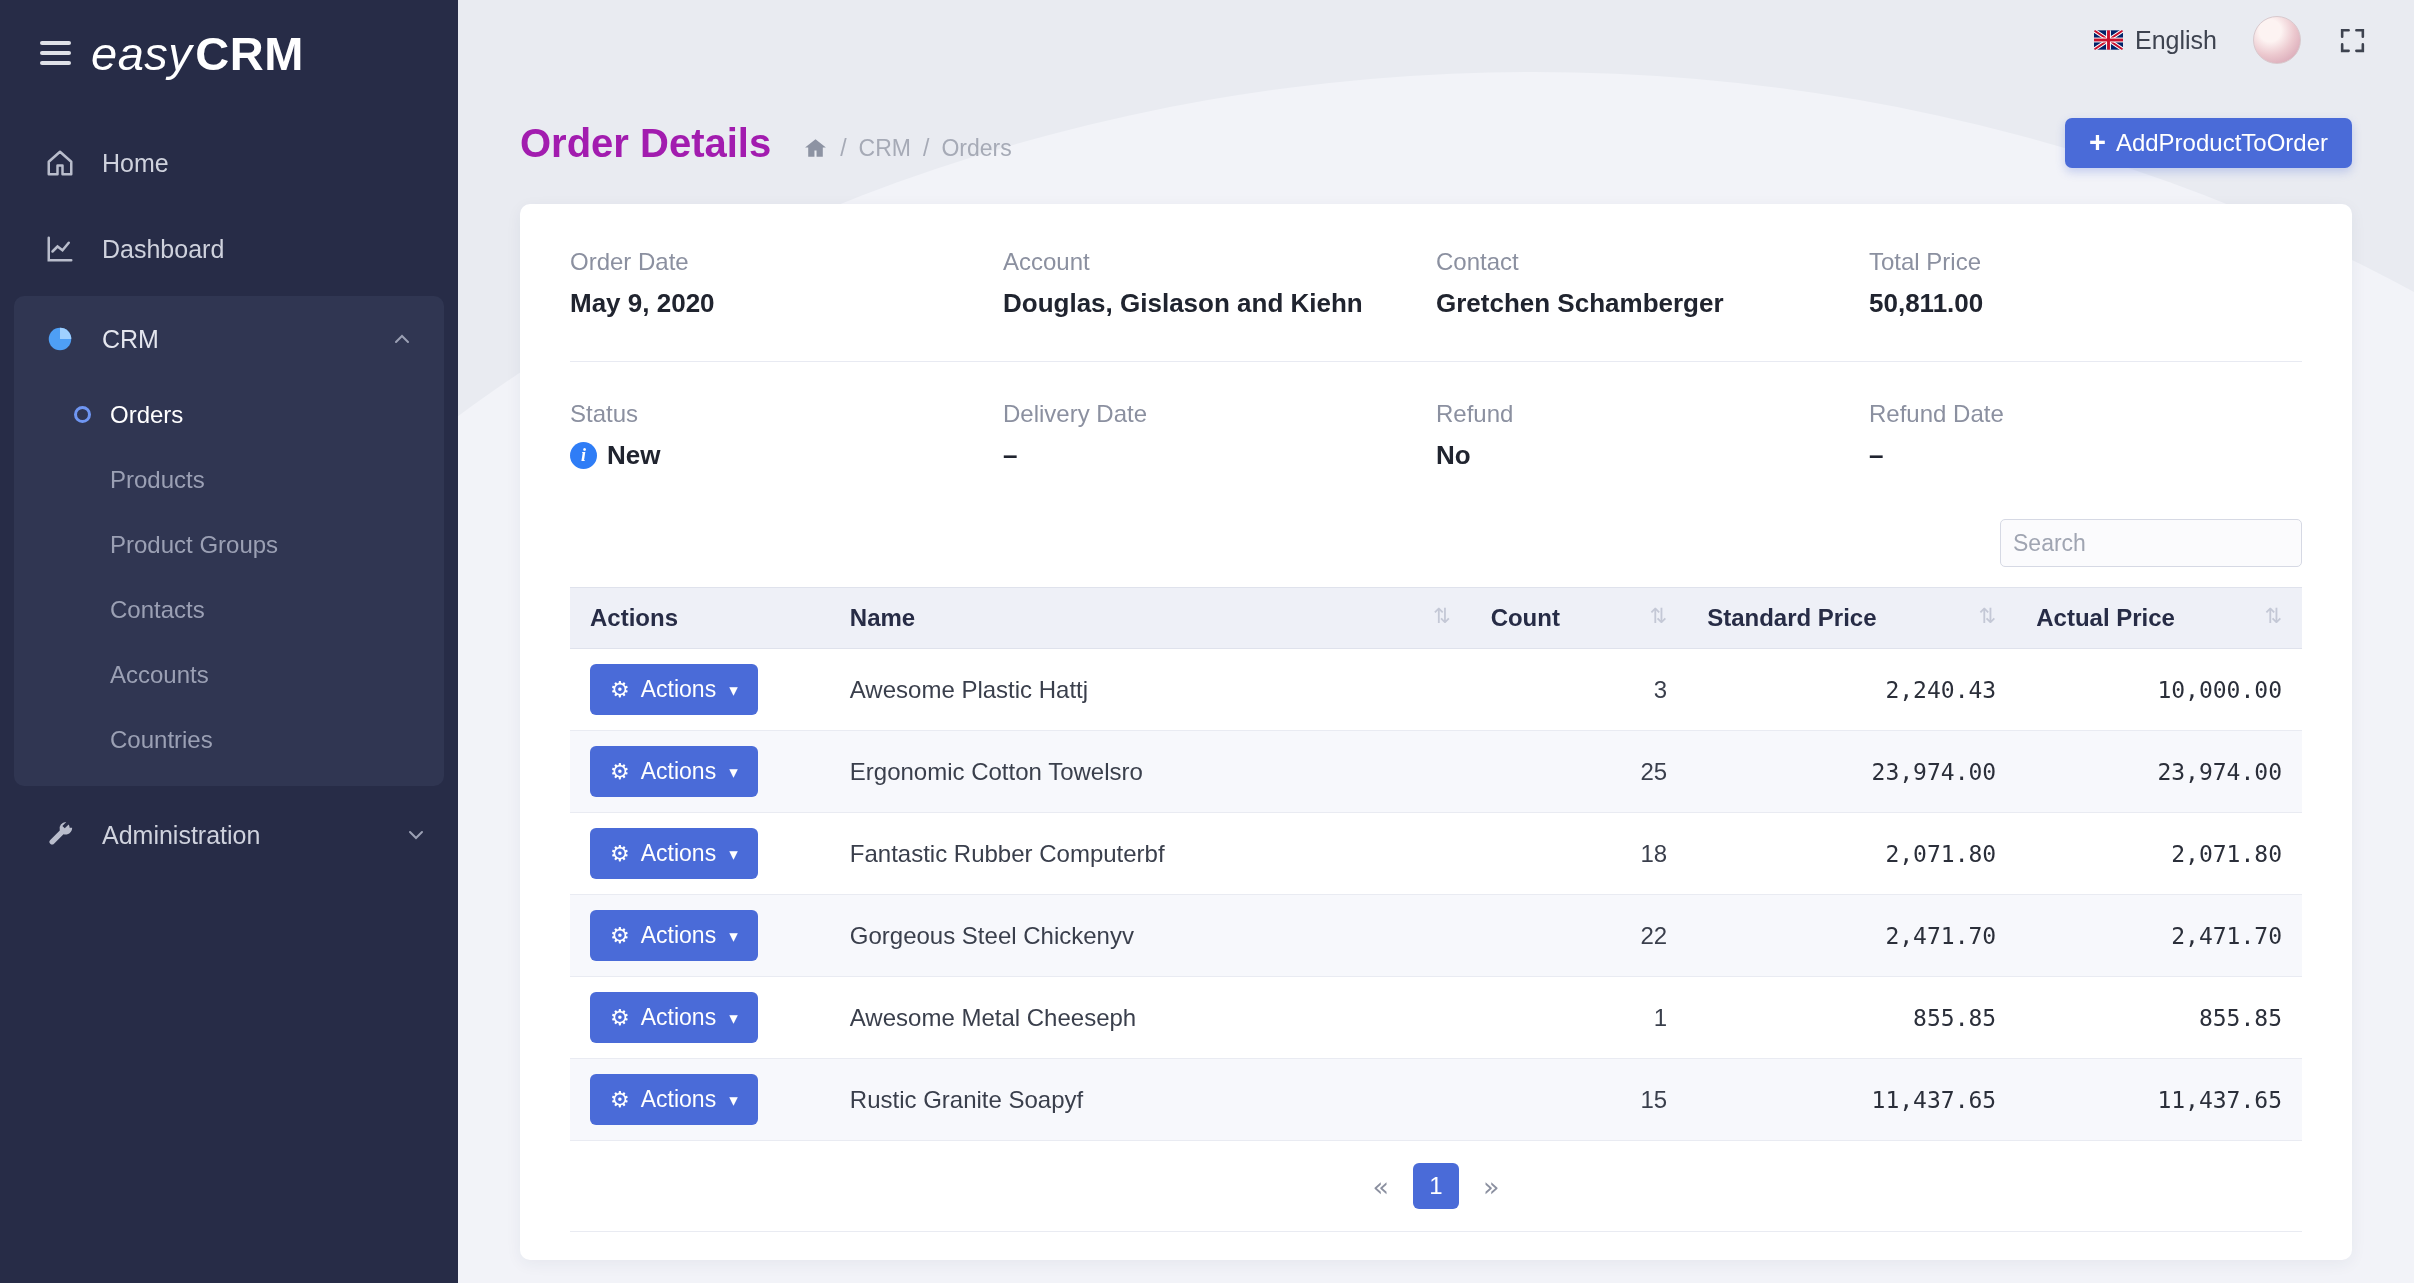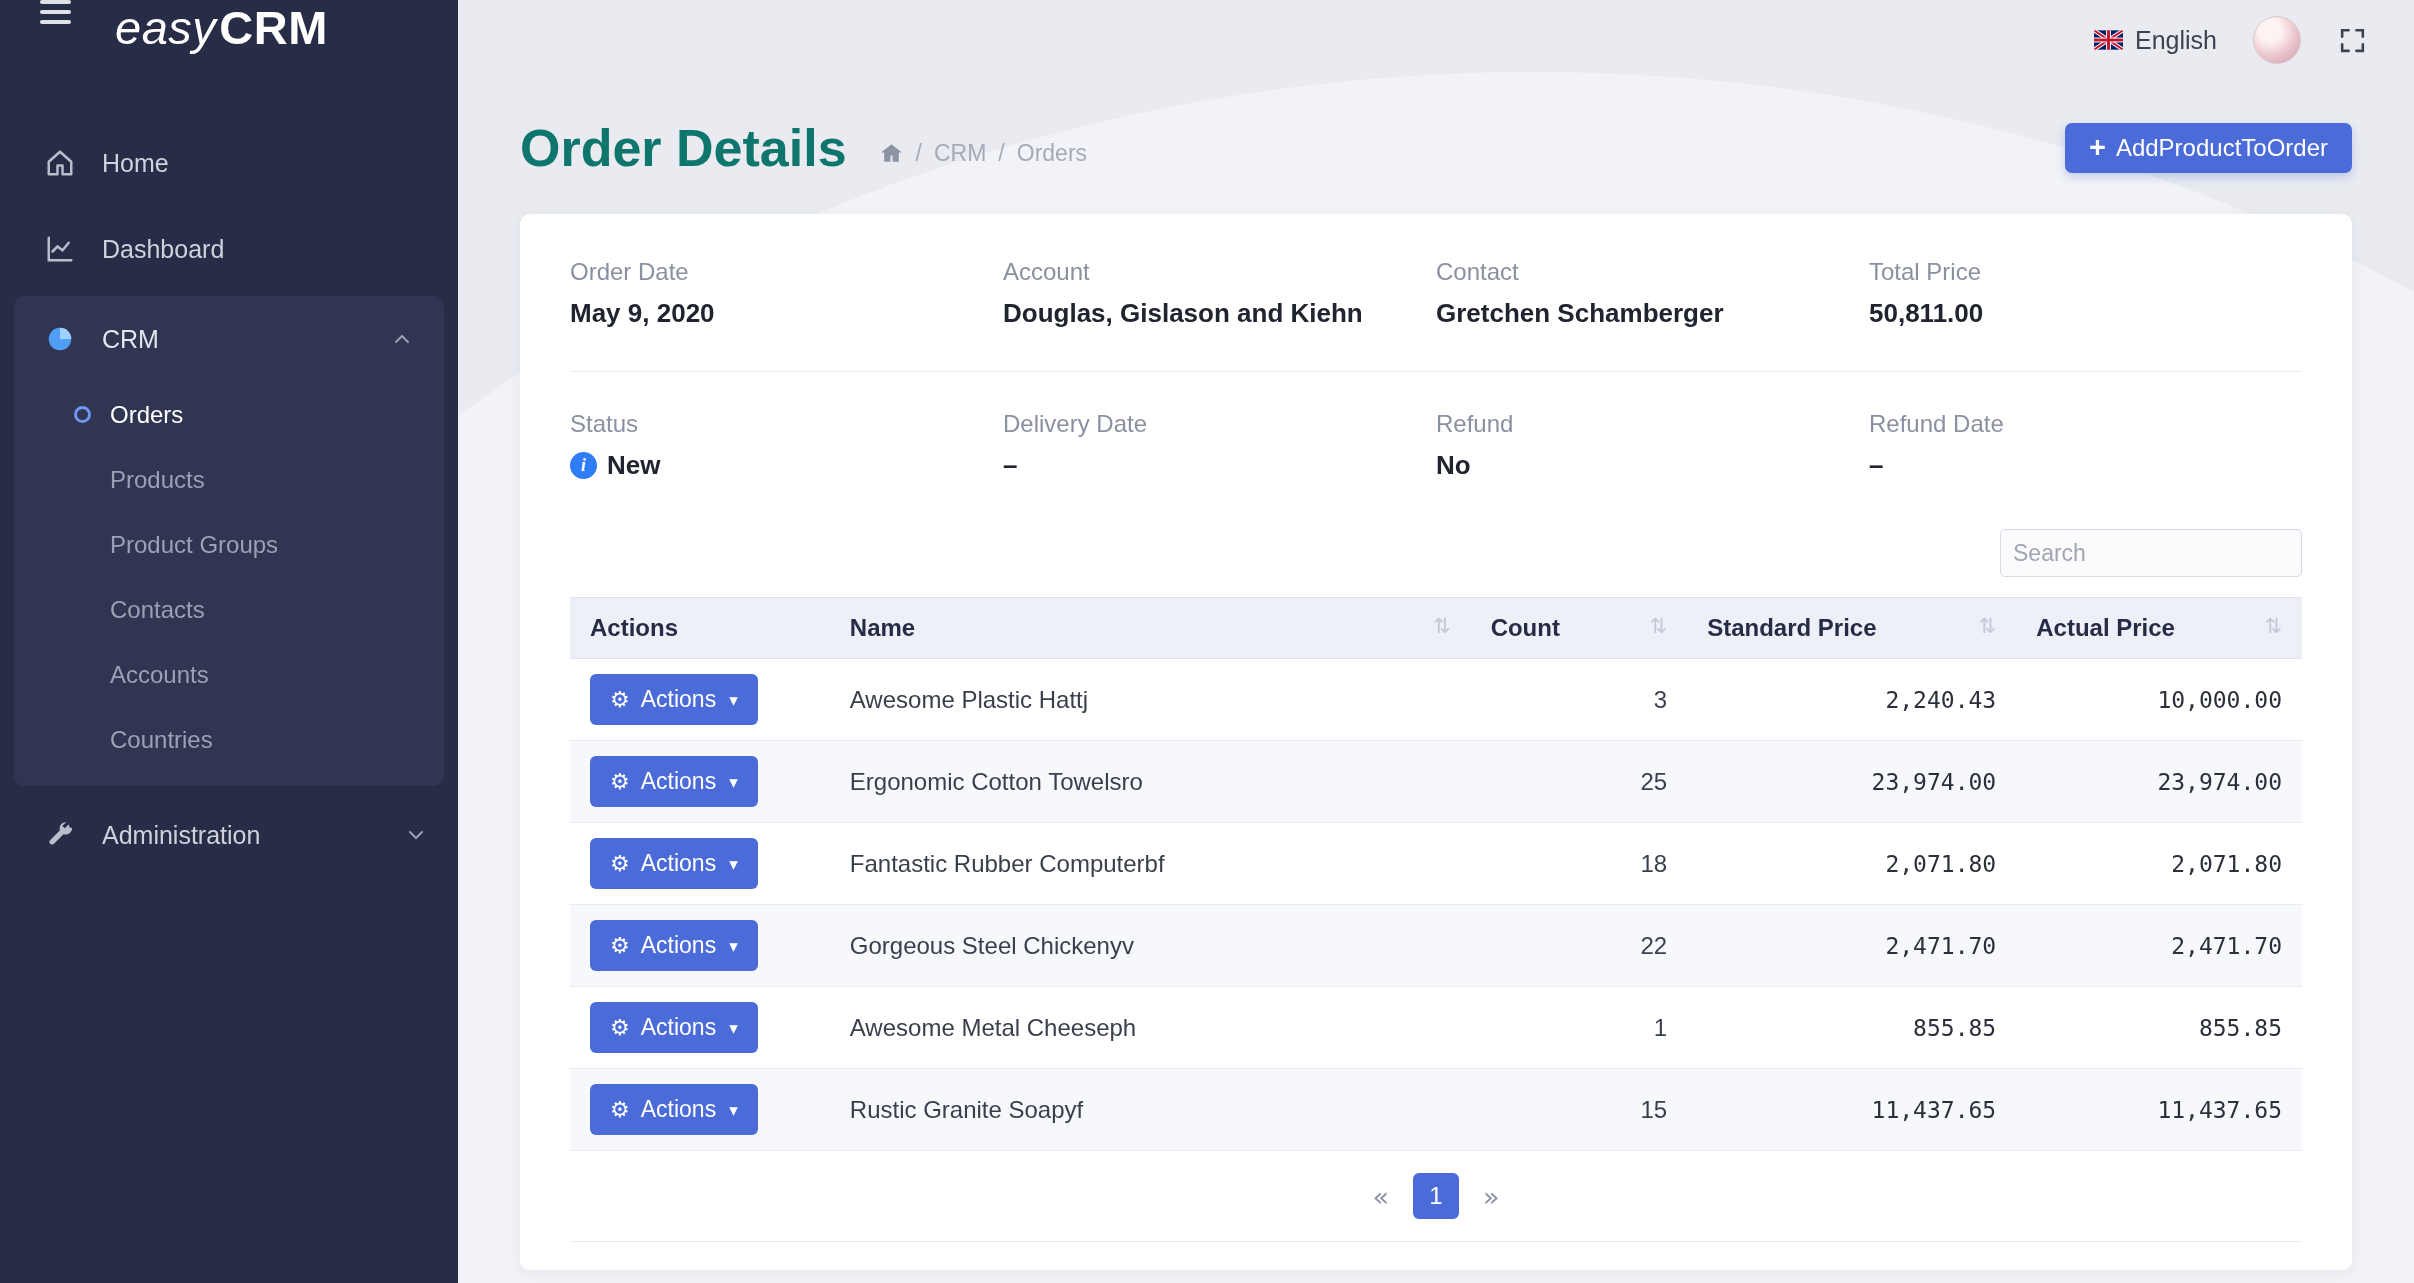--- a/index.html
+++ b/index.html
@@ -18,23 +18,23 @@
     width:458px;
     background:#272c47;
     color:#cfd2dd;
     display:flex;
     flex-direction:column;
     z-index:5;
   }
   .brand-row {
     height:106px;
     display:flex;
-    align-items:flex-start;
+    align-items:center;
     padding-left:40px;
-    gap:44px;
+    gap:20px;
   }
   .hamburger { display:flex; flex-direction:column; gap:6px; cursor:pointer; }
   .hamburger div { width:31px; height:4px; background:#dfe1e8; border-radius:2px; }
   .brand { font-size:47px; color:#ffffff; letter-spacing:0.5px; white-space:nowrap; }
   .brand .easy { font-style:italic; font-weight:400; }
   .brand .crm  { font-weight:700; margin-left:3px; }
 
   .nav { padding-top:14px; }
   .nav-item {
     height:86px;
@@ -106,21 +106,21 @@
     background:radial-gradient(circle at 35% 30%, #fdf3f2 0 25%, #ecc9cf 55%, #cf98ab 100%);
     border:1px solid #d9cace;
     cursor:pointer;
   }
   .fullscreen { color:#3e4350; display:flex; cursor:pointer; }
   .fullscreen svg { width:31px; height:31px; }
 
   .content { position:relative; z-index:2; padding:38px 62px 0; }
 
   .page-head { display:flex; align-items:center; }
-  .page-title { font-size:52px; font-weight:700; color:#0f766e; }
+  .page-title { font-size:40px; font-weight:700; color:#a21caf; }
   .breadcrumb { display:flex; align-items:center; gap:12px; margin-left:32px; margin-top:10px; color:#a6aab6; font-size:23px; }
   .breadcrumb .bc-home { color:#8d93a3; display:flex; cursor:pointer; }
   .breadcrumb svg { width:25px; height:25px; }
   .breadcrumb a { color:#a6aab6; text-decoration:none; cursor:pointer; }
   .add-btn {
     margin-left:auto;
     background:#4a6bd8;
     color:#fff;
     border:none;
     border-radius:7px;

